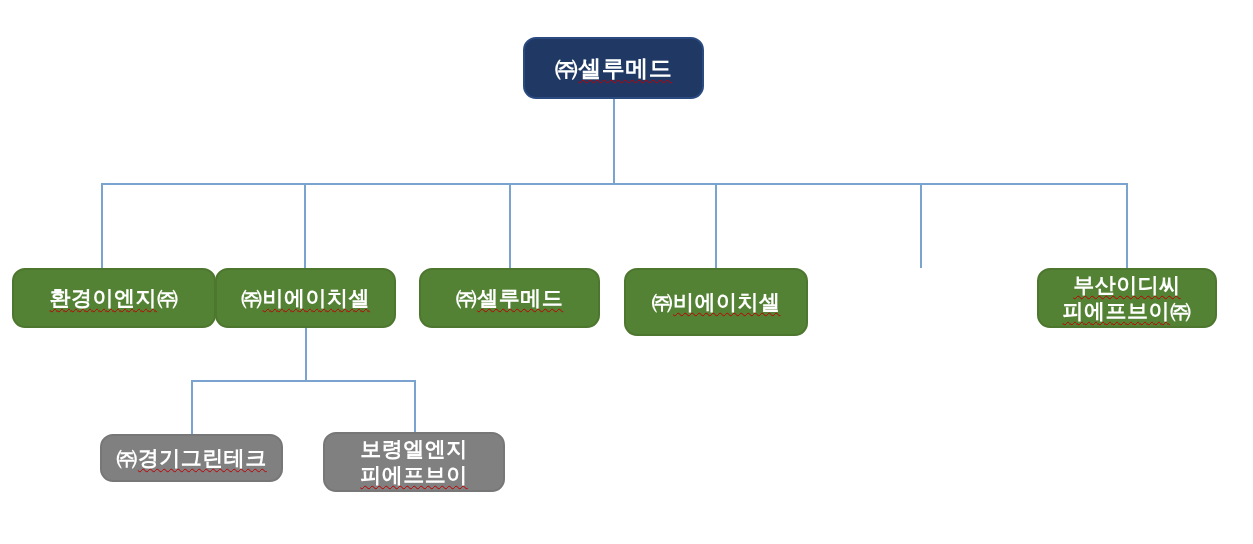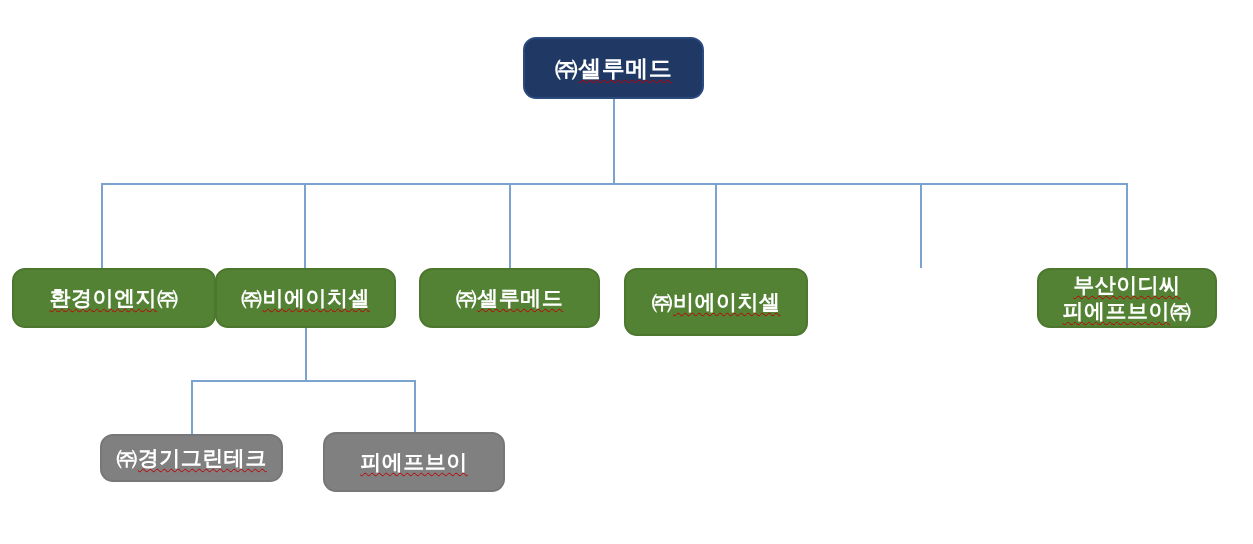--- a/index.html
+++ b/index.html
@@ -68,16 +68,17 @@
   <div class="node green" style="left:1037px;top:268px;width:180px;height:60px">
     <div class="ln"><span class="wavy">부산이디씨</span></div>
     <div class="ln"><span class="wavy">피에프브이</span><span>㈜</span></div>
   </div>
 
   <div class="node gray" style="left:100px;top:434px;width:183px;height:48px">
     <div class="ln"><span>㈜</span><span class="wavy">경기그린테크</span></div>
   </div>
 
   <div class="node gray" style="left:323px;top:432px;width:182px;height:60px">
+    <div class="ln"><span>보령엘엔지</span></div>
     <div class="ln"><span class="wavy">피에프브이</span></div>
   </div>
 
 </div>
 
 </body></html>

